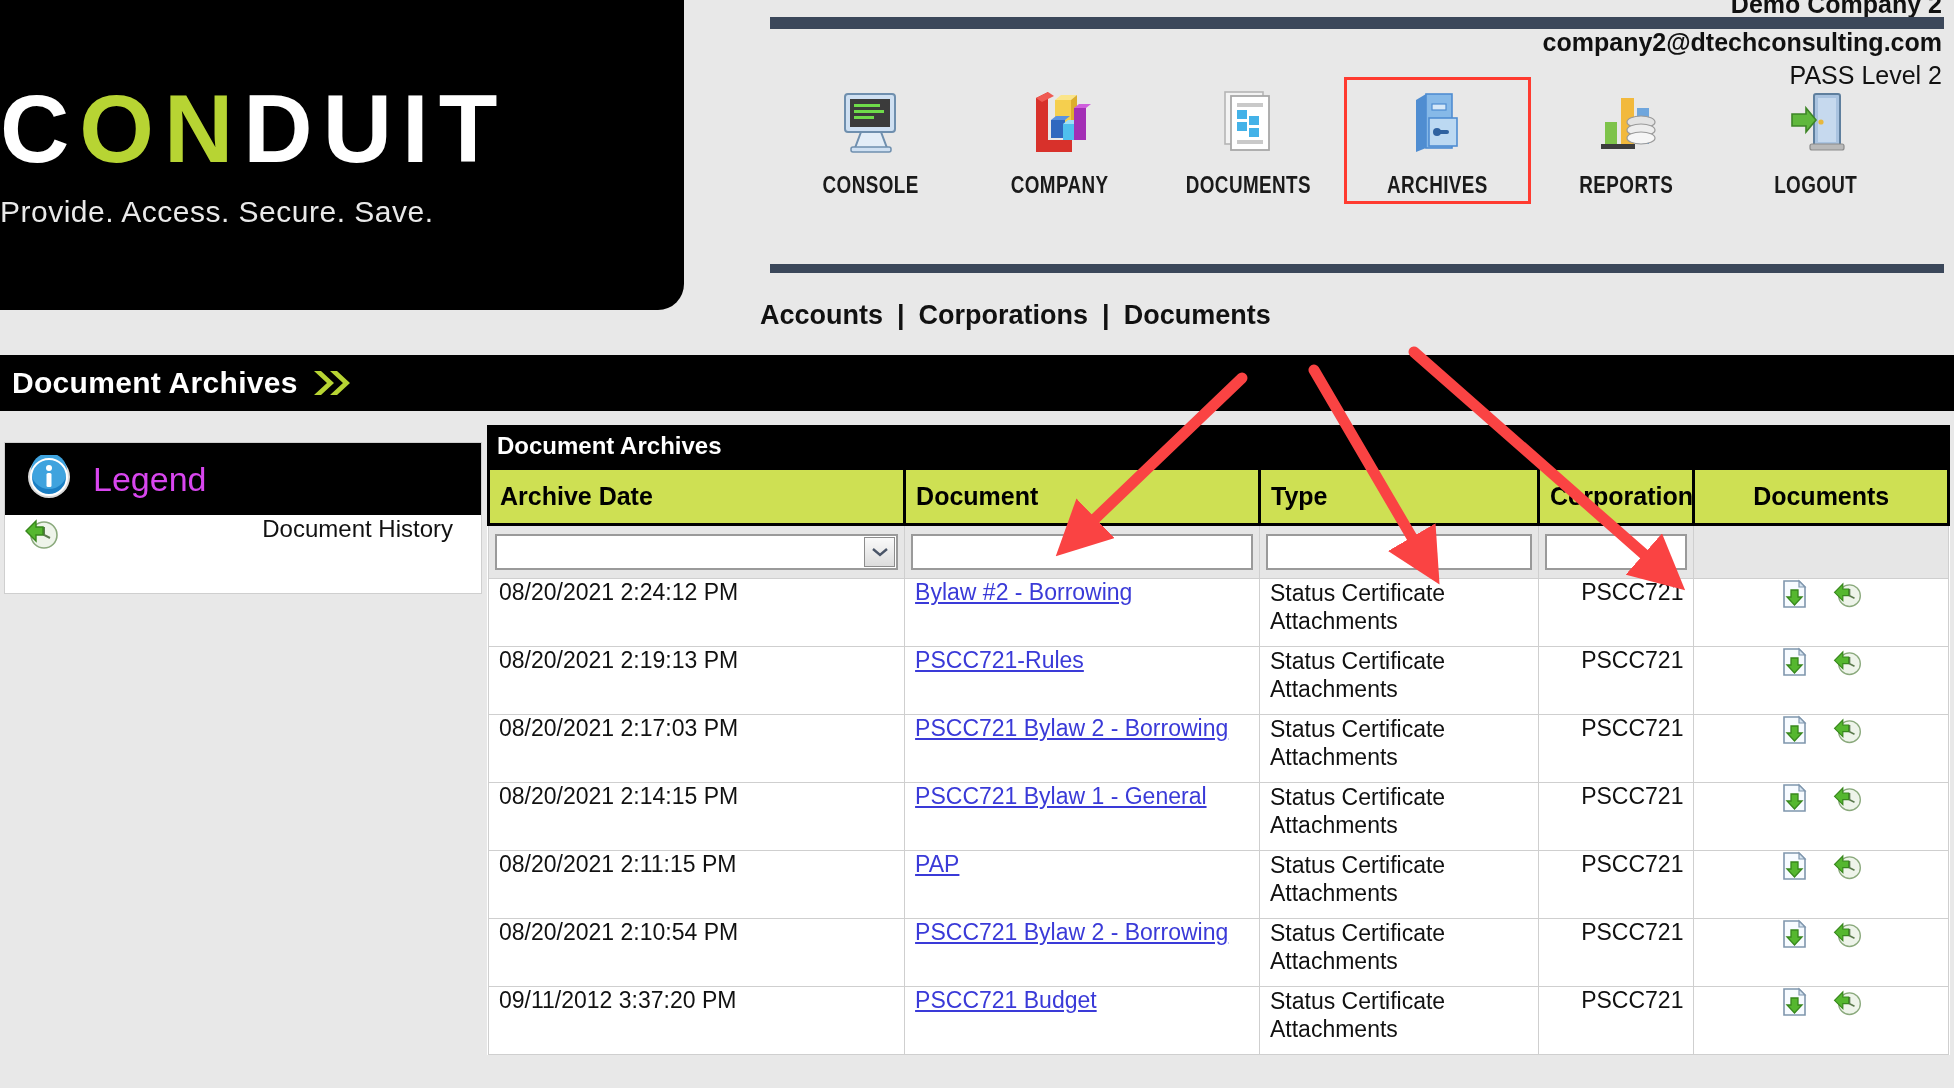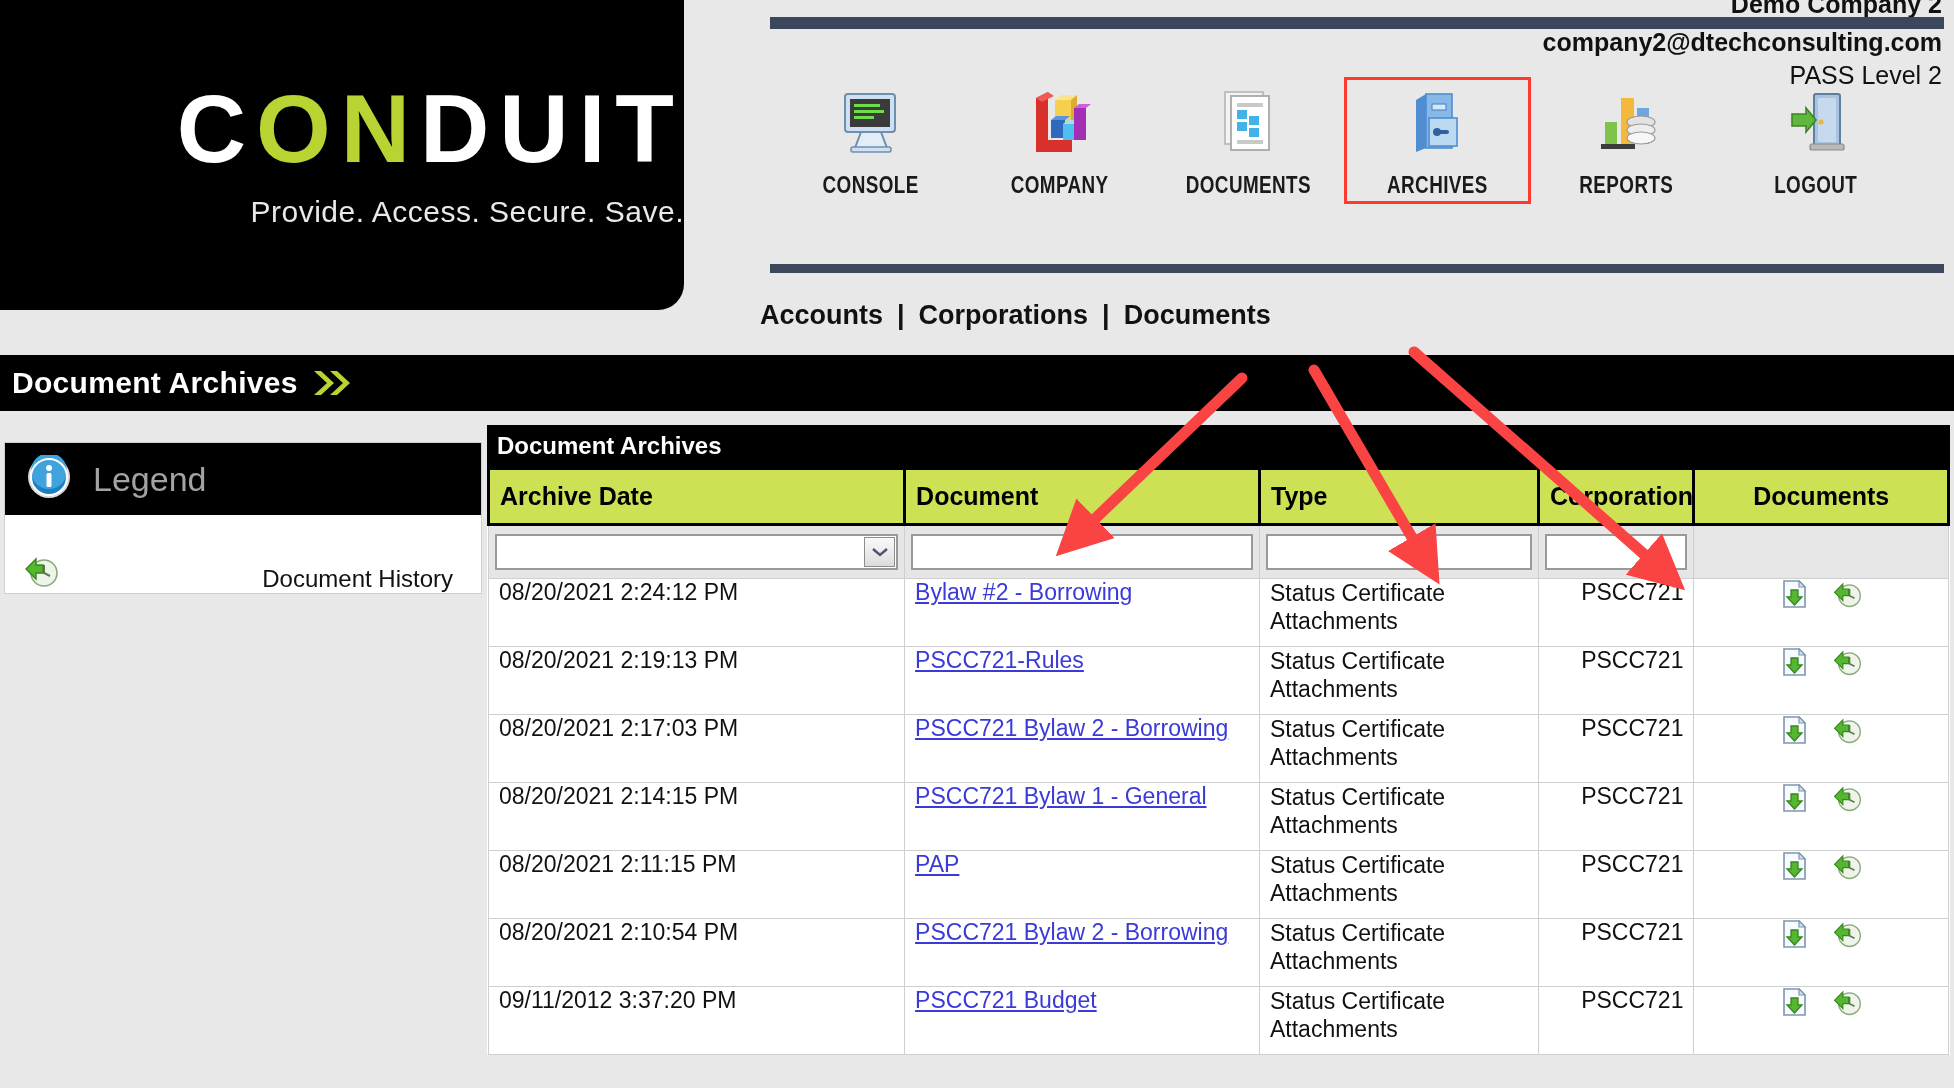--- a/index.html
+++ b/index.html
@@ -14,21 +14,21 @@
 
   
   .header { position: relative; height: 310px; }
 
   .logo-panel {
     position: absolute; left: 0; top: 0;
     width: 684px; height: 310px;
     background: #000;
     border-bottom-right-radius: 26px;
     display: flex; flex-direction: column;
-    align-items: flex-end; justify-content: center;
+    align-items: flex-start; justify-content: center;
   }
   .logo-word {
     font-size: 96px; font-weight: bold; letter-spacing: 10px;
     line-height: 1; color: #ffffff; white-space: nowrap;
   }
   .logo-word .grn { color: #b7d433; }
   .logo-tag {
     margin-top: 18px; color: #e9e9e9;
     font-size: 30px; letter-spacing: 0.5px; font-weight: 400;
   }
@@ -102,24 +102,24 @@
   .content { position: absolute; left: 0; top: 425px; right: 0; bottom: 0; }
 
   .legend {
     position: absolute; left: 4px; top: 17px; width: 478px;
     border: 1px solid #cfcfcf; background: #fff;
   }
   .legend-head {
     background: #000; height: 72px;
     display: flex; align-items: center; padding-left: 22px; gap: 22px;
   }
-  .legend-title { color: #a3a3a3; font-size: 34px; font-weight: 400; }
+  .legend-title { color: #d946ef; font-size: 34px; font-weight: 400; }
   .legend-body { height: 78px; position: relative; background: #fff; }
   .legend-row {
-    display: flex; align-items: flex-end; height: 78px;
+    display: flex; align-items: flex-start; height: 78px;
     padding: 0 28px 0 18px;
   }
   .legend-row-label {
     margin-left: auto; font-size: 24px; color: #111;
   }
 
   
   .panel {
     position: absolute; left: 487px; top: 0; width: 1463px;
   }

